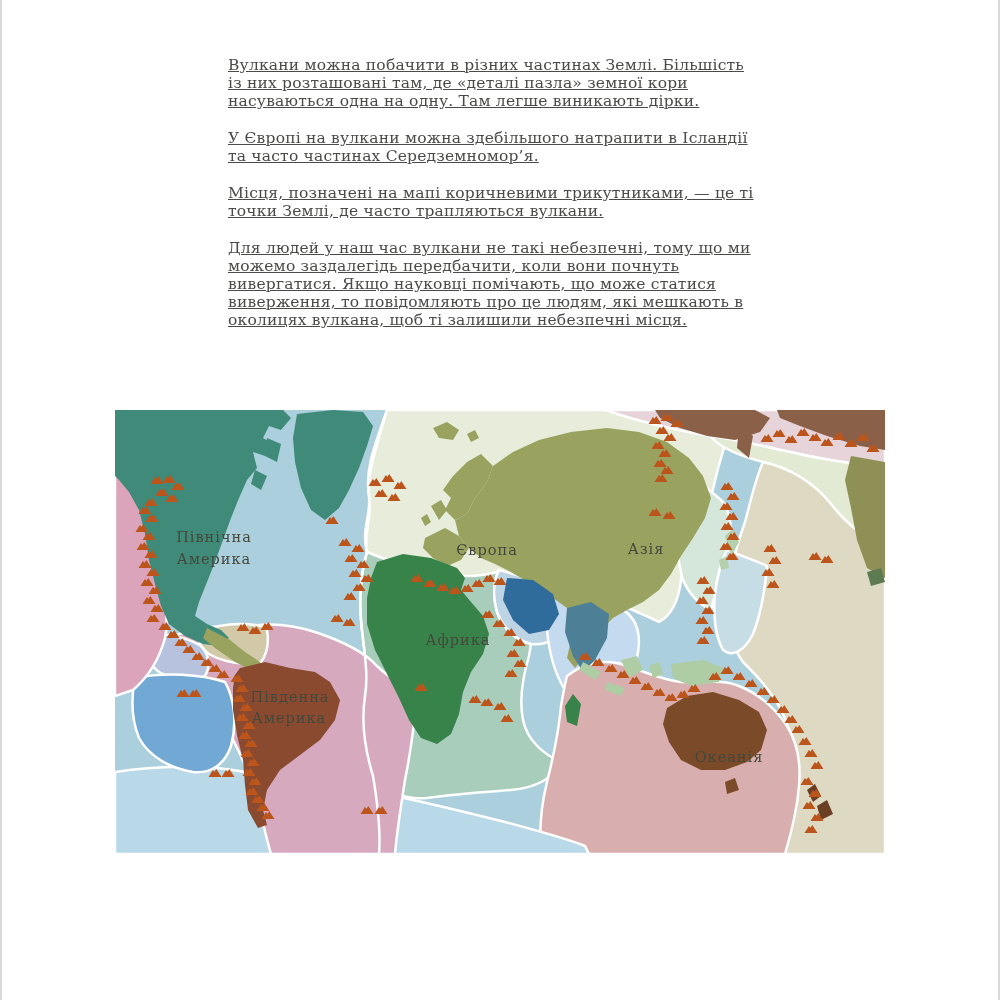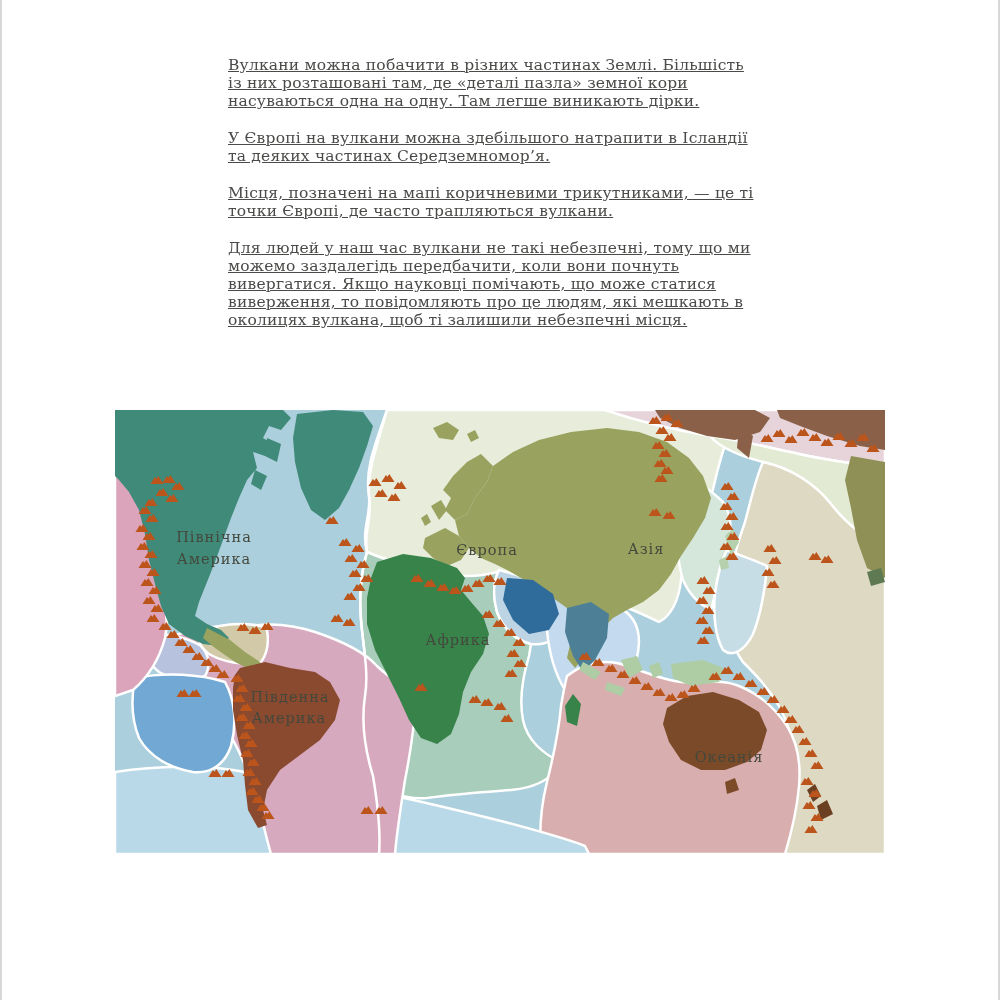--- a/index.html
+++ b/index.html
@@ -25,22 +25,22 @@
   }
 </style>
 </head>
 <body>
 
 <div class="page-edge left"></div>
 <div class="page-edge right"></div>
 
 <div class="text-block">
   <p>Вулкани можна побачити в різних частинах Землі. Більшість із них розташовані там, де «деталі пазла» земної кори насуваються одна на одну. Там легше виникають дірки.</p>
-  <p>У Європі на вулкани можна здебільшого натрапити в Ісландії та деяких частинах Середземномор’я.</p>
-  <p>Місця, позначені на мапі коричневими трикутниками, — це ті точки Європі, де часто трапляються вулкани.</p>
+  <p>У Європі на вулкани можна здебільшого натрапити в Ісландії та часто частинах Середземномор’я.</p>
+  <p>Місця, позначені на мапі коричневими трикутниками, — це ті точки Землі, де часто трапляються вулкани.</p>
   <p>Для людей у наш час вулкани не такі небезпечні, тому що ми можемо заздалегідь передбачити, коли вони почнуть вивергатися. Якщо науковці помічають, що може статися виверження, то повідомляють про це людям, які мешкають в околицях вулкана, щоб ті залишили небезпечні місця.</p>
 </div>
 
 <div class="map-wrap">
   <svg id="map-svg" viewBox="0 0 770 444" xmlns="http://www.w3.org/2000/svg">
     <defs>
       <path id="volcano-shape" d="M0,9 L4.4,2 L6,3.8 L7.8,1 L13,9 Z"></path>
     </defs>
 
     <rect x="0" y="0" width="770" height="444" fill="#abcfdc"></rect>

